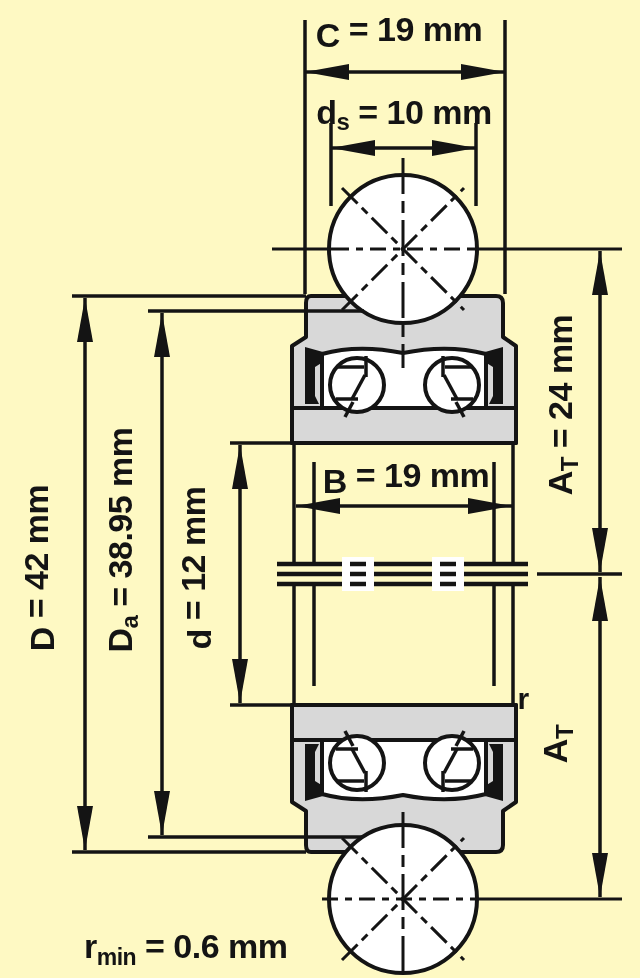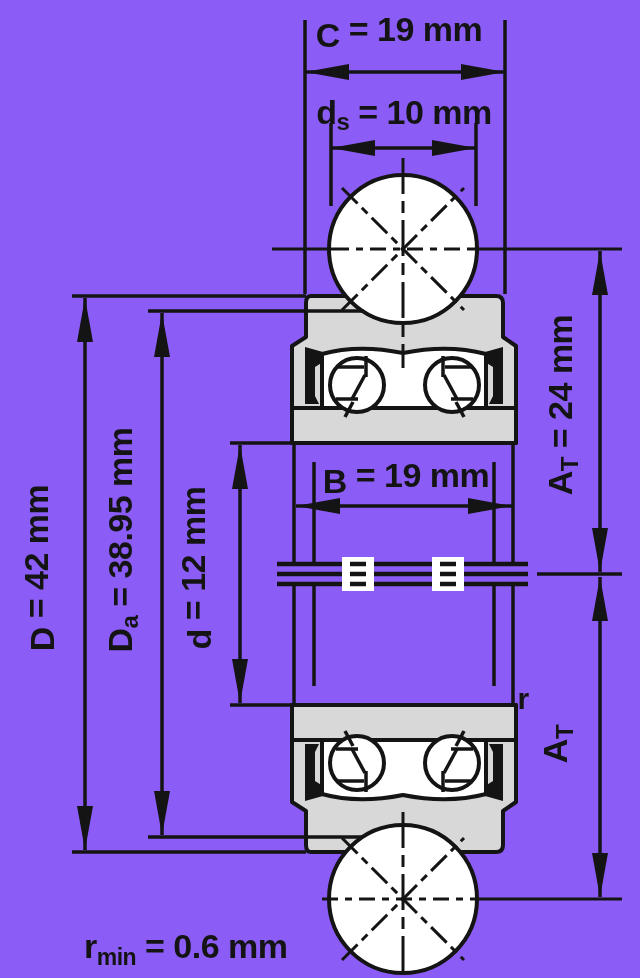--- a/index.html
+++ b/index.html
@@ -1,16 +1,16 @@
 <!DOCTYPE html>
 <html><head>
 <meta charset="utf-8">
 <style>
   html,body{margin:0;padding:0;background:#ffffff;}
-  .stage{width:640px;height:978px;position:relative;background:#8b5cf6;overflow:hidden;}
+  .stage{width:640px;height:978px;position:relative;background:#fef9c3;overflow:hidden;}
   svg{display:block;}
   text{font-family:"Liberation Sans","DejaVu Sans",sans-serif;font-weight:700;fill:#141414;letter-spacing:-0.5px;}
   .lbl{font-size:34px;}
   .sub{font-size:24px;}
   .subsm{font-size:23px;}
   .rlbl{font-size:30px;}
 </style>
 </head>
 <body>
 

